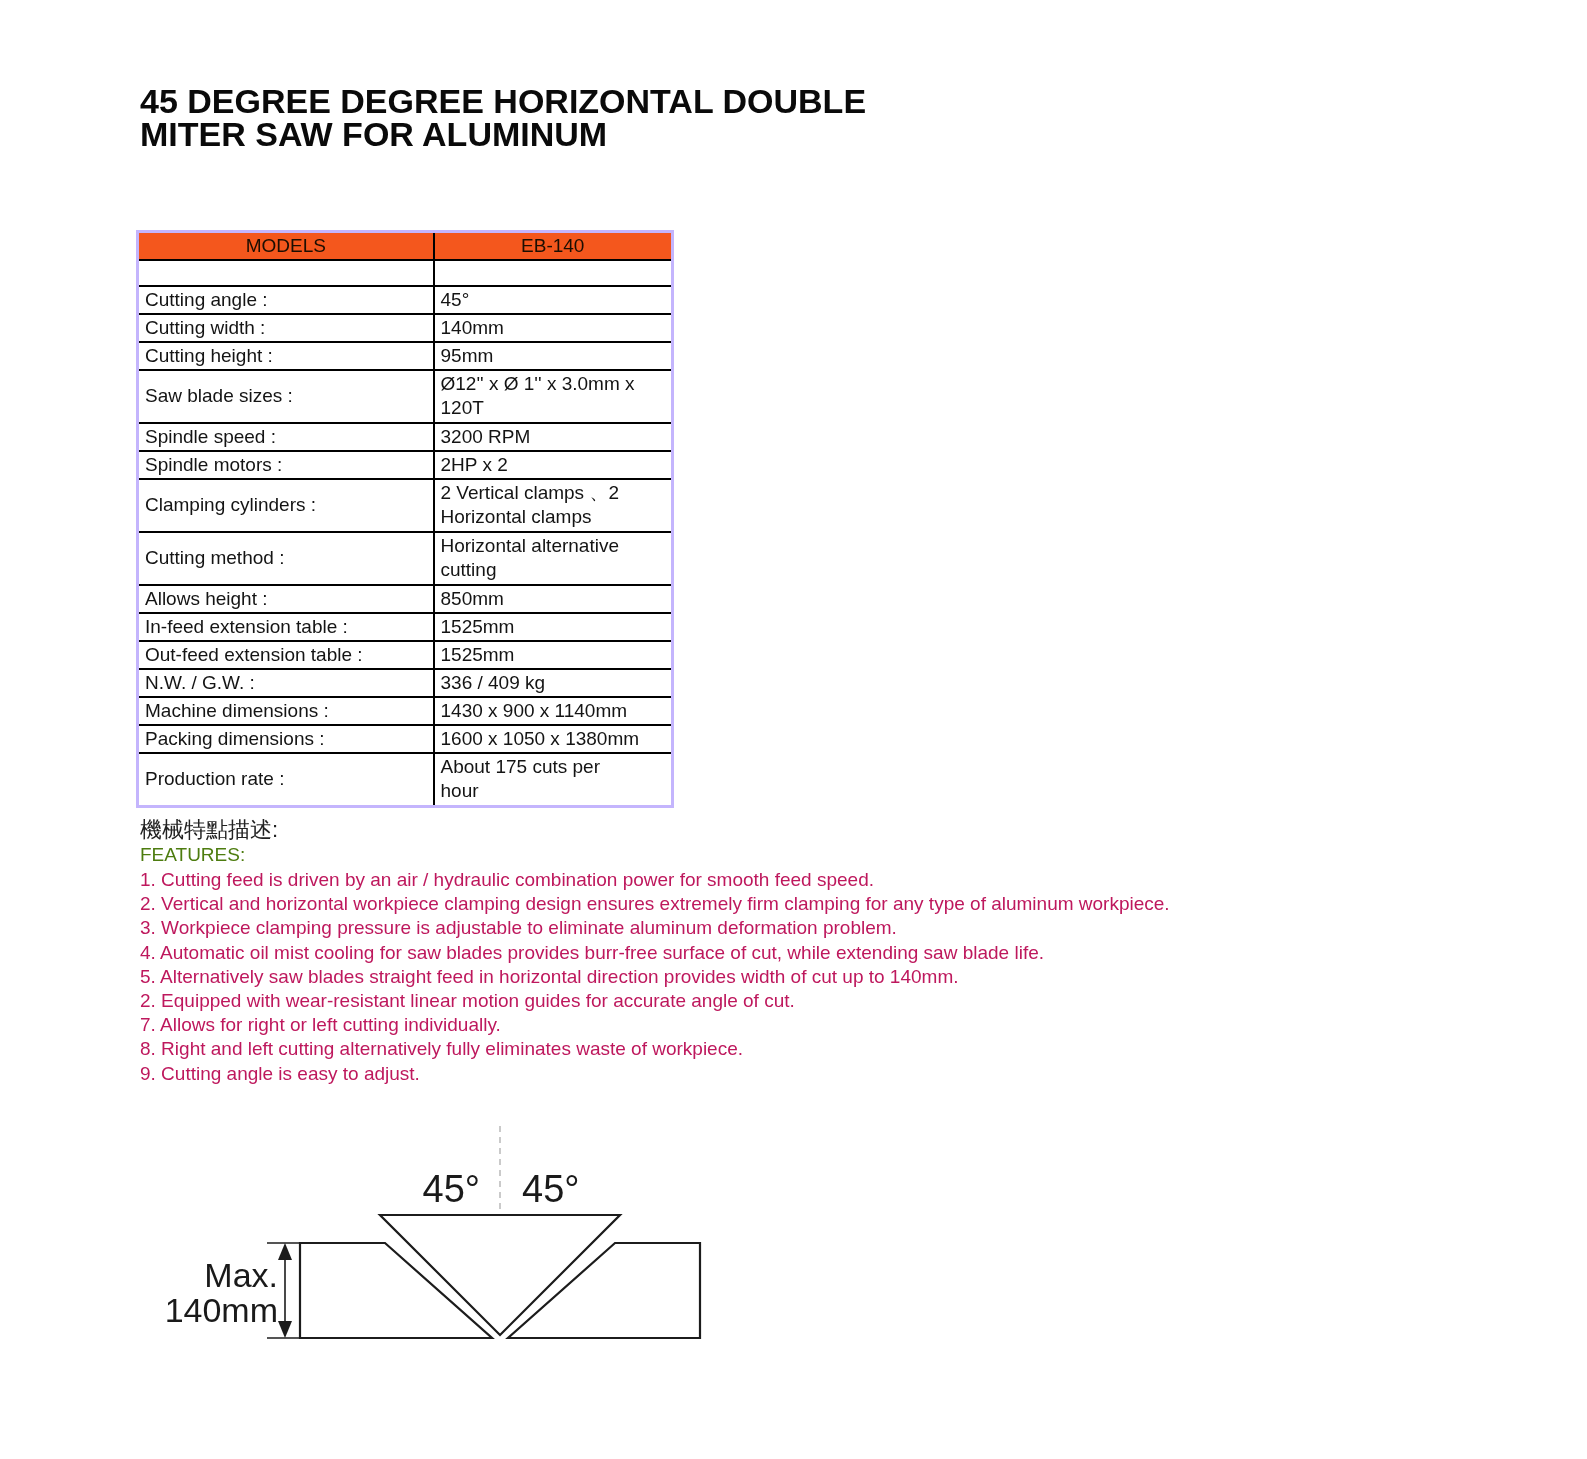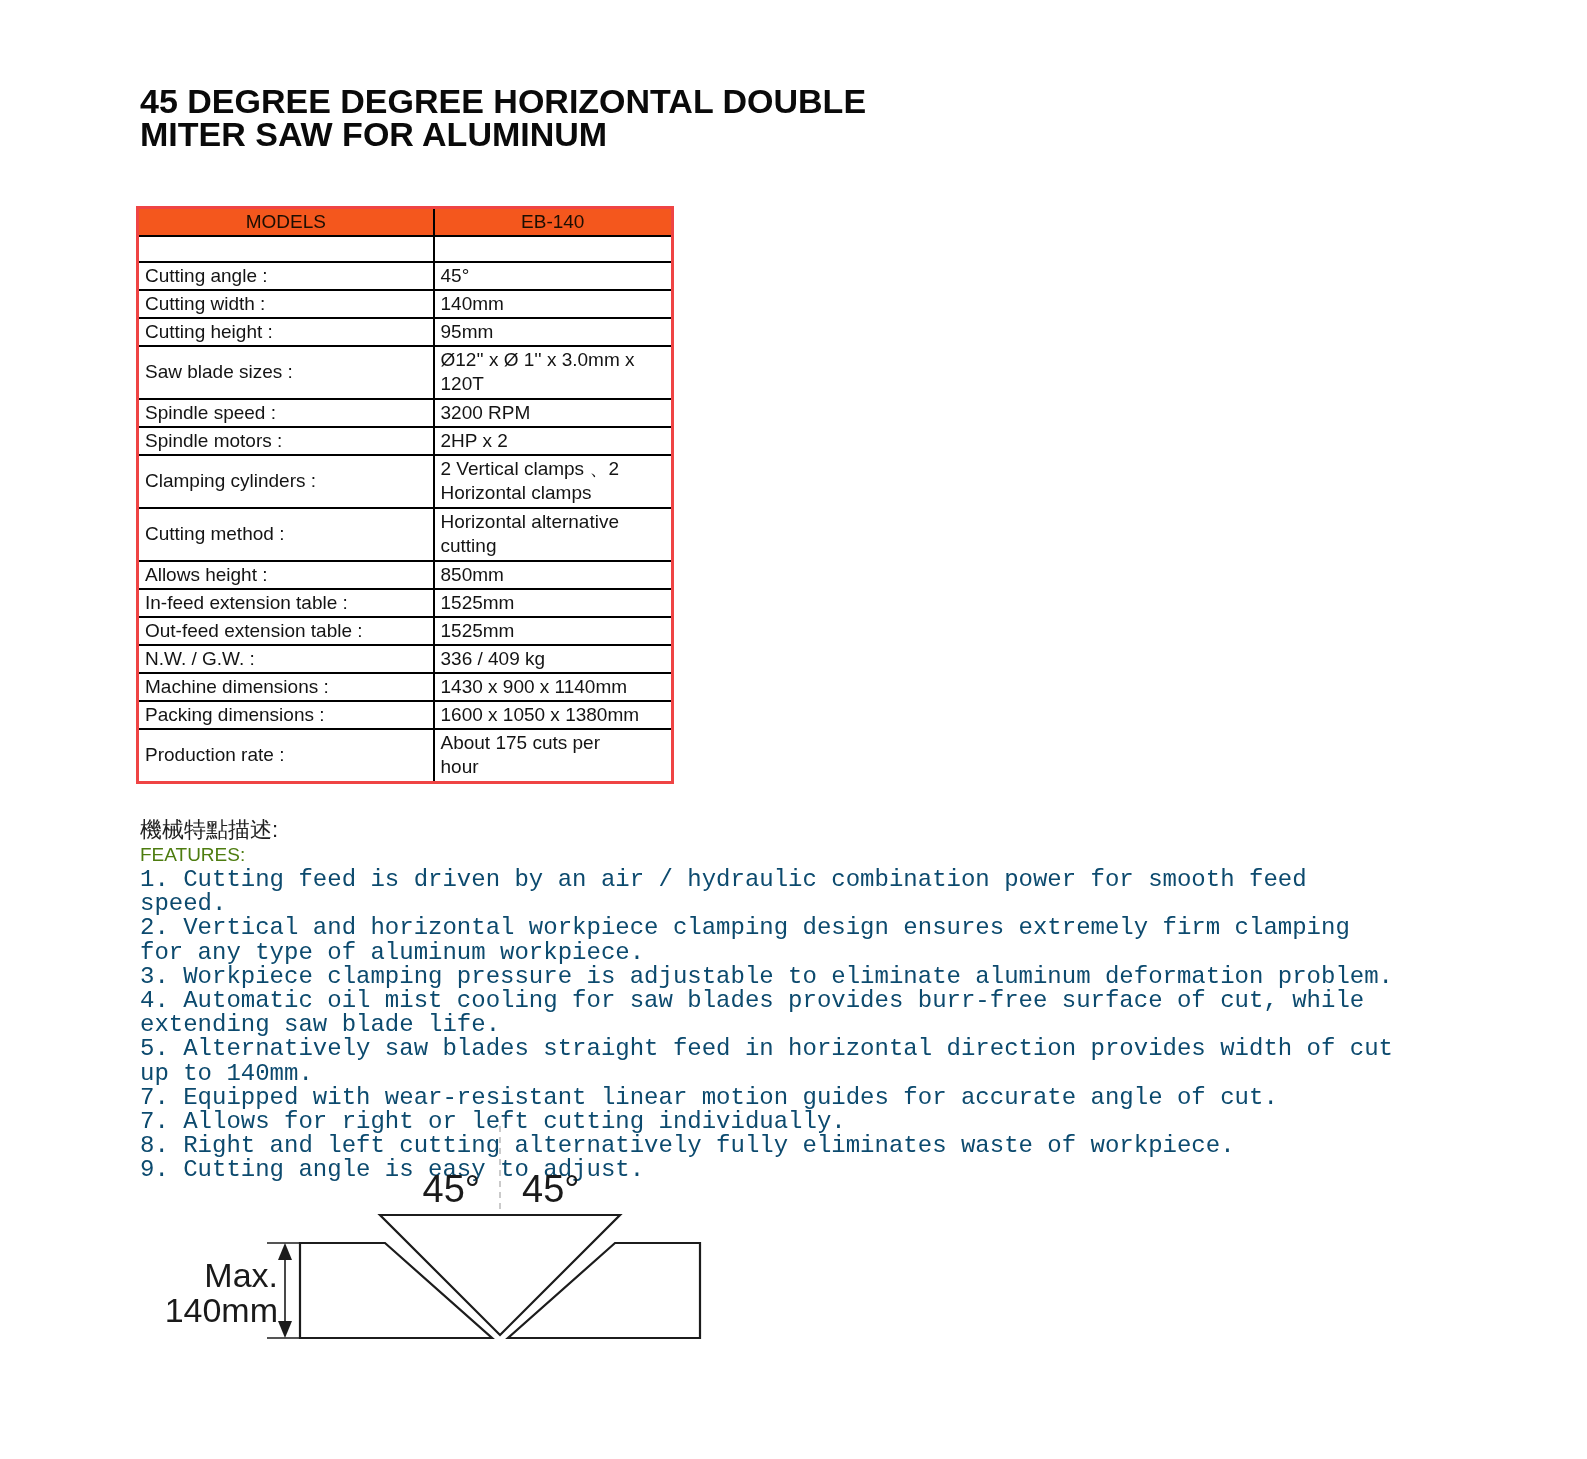--- a/index.html
+++ b/index.html
@@ -17,38 +17,38 @@
     font-size:34px;font-weight:bold;line-height:33px;
     color:#0a0a0a;letter-spacing:0px;
   }
   
   .spec-table-wrap{position:absolute;left:136px;top:206px;}
   table.spec{
     border-collapse:collapse;table-layout:fixed;
     width:535px;
     font-size:19px;line-height:24px;color:#141414;
   }
-  table.spec{border:3px solid #ef4444;}
+  table.spec{border:3px solid #c4b5fd;margin-top:24px;}
   table.spec td{border:2px solid #000;padding:0 4px 1px 6px;vertical-align:middle;overflow:hidden;}
   table.spec col.c1{width:296px;}
   table.spec col.c2{width:239px;}
   tr.hdr td{
     background:#F4571D;
     text-align:center;font-size:19px;color:#1c0e02;
     height:26px;padding:0;
   }
   tr.spacer td{height:23px;}
   tr.r td{height:25px;}
   tr.r.tall td{height:50px;}
   td.val{white-space:pre-line;}
   
   .features{position:absolute;left:140px;top:817px;width:1260px;}
   .features .zh{font-size:22px;line-height:25px;color:#222;}
   .features .en{font-size:19px;line-height:26px;color:#4d7c0f;}
-  .features p.item{margin:0;font-size:24px;line-height:24.2px;color:#0c4a6e;font-family:Liberation Mono, monospace;}
+  .features p.item{margin:0;font-size:19px;line-height:24.2px;color:#be185d;}
   
   .diagram{position:absolute;left:150px;top:1102px;width:560px;height:255px;}
   .diagram svg{display:block;}
   .dline{stroke:#b9b9b9;stroke-width:1.5;stroke-dasharray:6 5;fill:none;}
   .shape{stroke:#1c1c1c;stroke-width:2.2;fill:#ffffff;stroke-linejoin:miter;}
   .dim{stroke:#1c1c1c;stroke-width:1.6;fill:none;}
   .dimhead{fill:#1c1c1c;stroke:none;}
   .angtext{font-family:"Liberation Sans",sans-serif;font-size:38px;fill:#1a1a1a;}
   .dimtext{font-family:"Liberation Sans",sans-serif;font-size:34px;fill:#1a1a1a;}
 </style>
@@ -144,21 +144,21 @@
 </div>
 
 <div class="features">
   <div class="zh">機械特點描述:</div>
   <div class="en">FEATURES:</div>
   <p class="item">1. Cutting feed is driven by an air / hydraulic combination power for smooth feed speed.</p>
   <p class="item">2. Vertical and horizontal workpiece clamping design ensures extremely firm clamping for any type of aluminum workpiece.</p>
   <p class="item">3. Workpiece clamping pressure is adjustable to eliminate aluminum deformation problem.</p>
   <p class="item">4. Automatic oil mist cooling for saw blades provides burr-free surface of cut, while extending saw blade life.</p>
   <p class="item">5. Alternatively saw blades straight feed in horizontal direction provides width of cut up to 140mm.</p>
-  <p class="item">7. Equipped with wear-resistant linear motion guides for accurate angle of cut.</p>
+  <p class="item">2. Equipped with wear-resistant linear motion guides for accurate angle of cut.</p>
   <p class="item">7. Allows for right or left cutting individually.</p>
   <p class="item">8. Right and left cutting alternatively fully eliminates waste of workpiece.</p>
   <p class="item">9. Cutting angle is easy to adjust.</p>
 </div>
 
 <div class="diagram">
   <svg width="560" height="255" viewBox="0 0 560 255" xmlns="http://www.w3.org/2000/svg">
 
     <line class="dline" x1="350" y1="24" x2="350" y2="196"></line>
 

